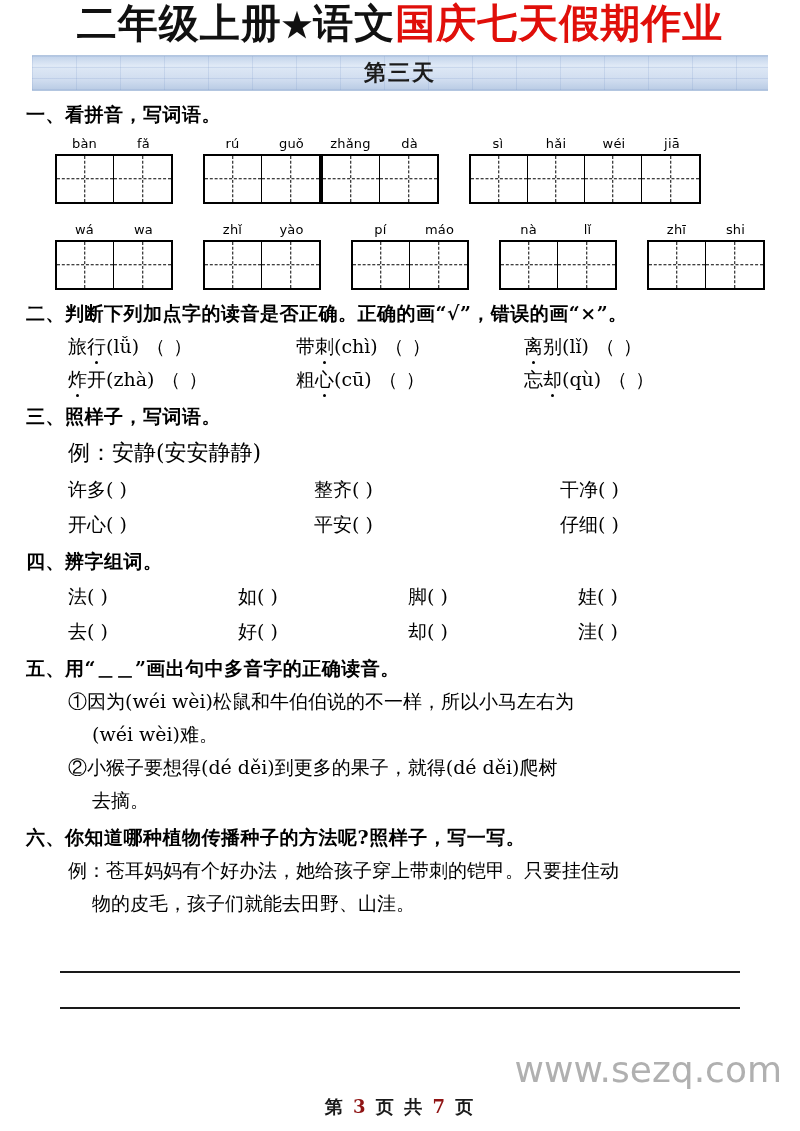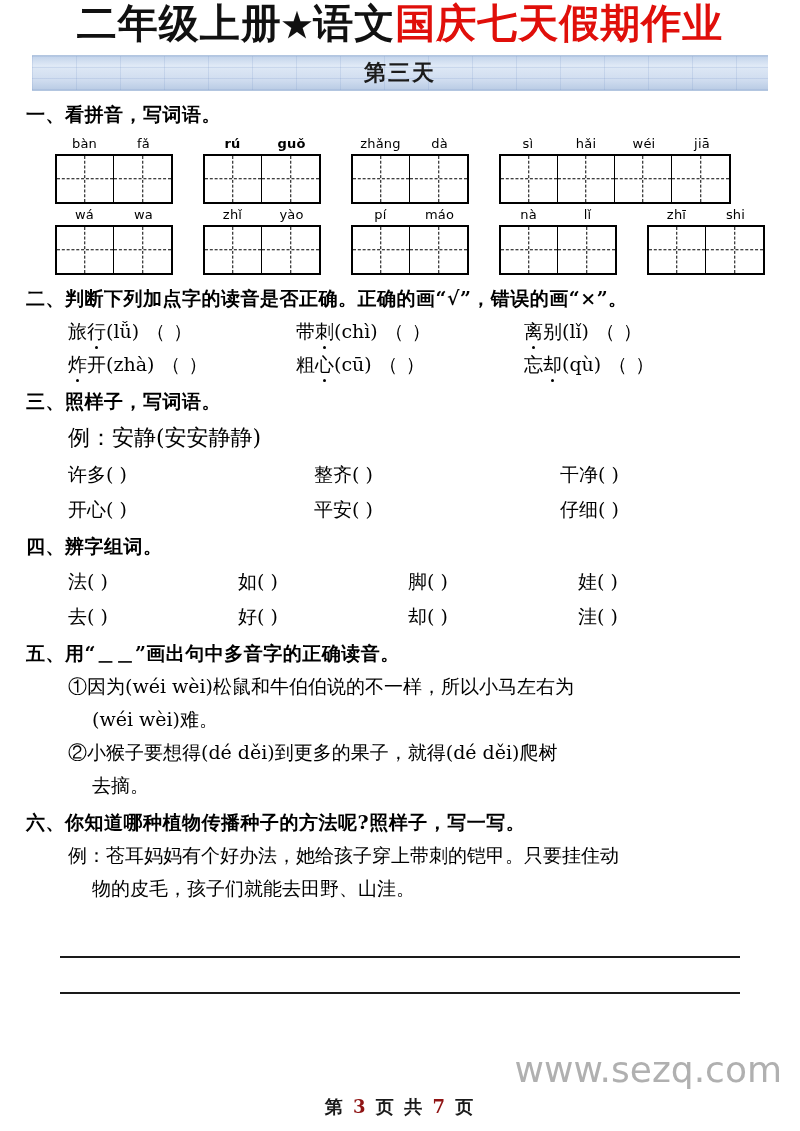--- a/index.html
+++ b/index.html
@@ -80,21 +80,21 @@
   .body-line {
     font-family: "DejaVu Serif", "Liberation Serif", serif;
     font-size: 22px;
     color: #000;
     white-space: nowrap;
   }
   .indent { padding-left: 42px; }
 
   
   .pin-row { margin-top: 8px; display: flex; }
-  .pin-row.r2 { margin-top: 3px; align-items: center; }
+  .pin-row.r2 { margin-top: 18px; align-items: center; }
   .pin-group { display: flex; flex-direction: column; }
   .pin-labels {
     display: flex;
     justify-content: space-around;
     font-family: "DejaVu Sans", "Liberation Sans", sans-serif;
     font-size: 13px;
     letter-spacing: 0.2px;
     padding-bottom: 3px;
     color: #000;
   }
@@ -224,21 +224,21 @@
         <div class="pin-group" style="margin-right: 30px;">
           <div class="pin-labels">
             <span>bàn</span>
             <span>fǎ</span>
           </div>
           <div class="grid">
             <div class="cell"></div>
             <div class="cell"></div>
           </div>
         </div>
-        <div class="pin-group" style="margin-right: 30px; font-weight: bold;">
+        <div class="pin-group" style="">
           <div class="pin-labels">
             <span>rú</span>
             <span>guǒ</span>
           </div>
           <div class="grid">
             <div class="cell"></div>
             <div class="cell"></div>
           </div>
         </div>
         <div class="pin-group" style="margin-right: 30px;">

